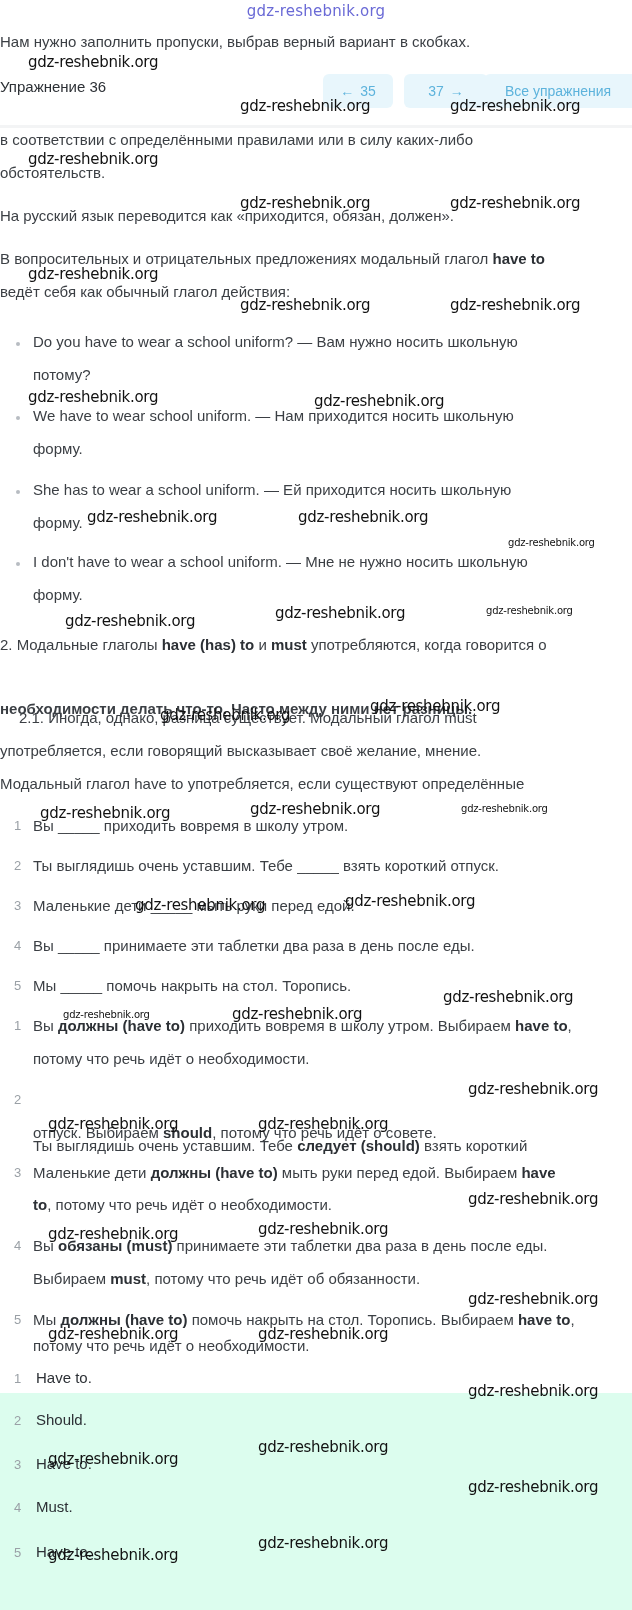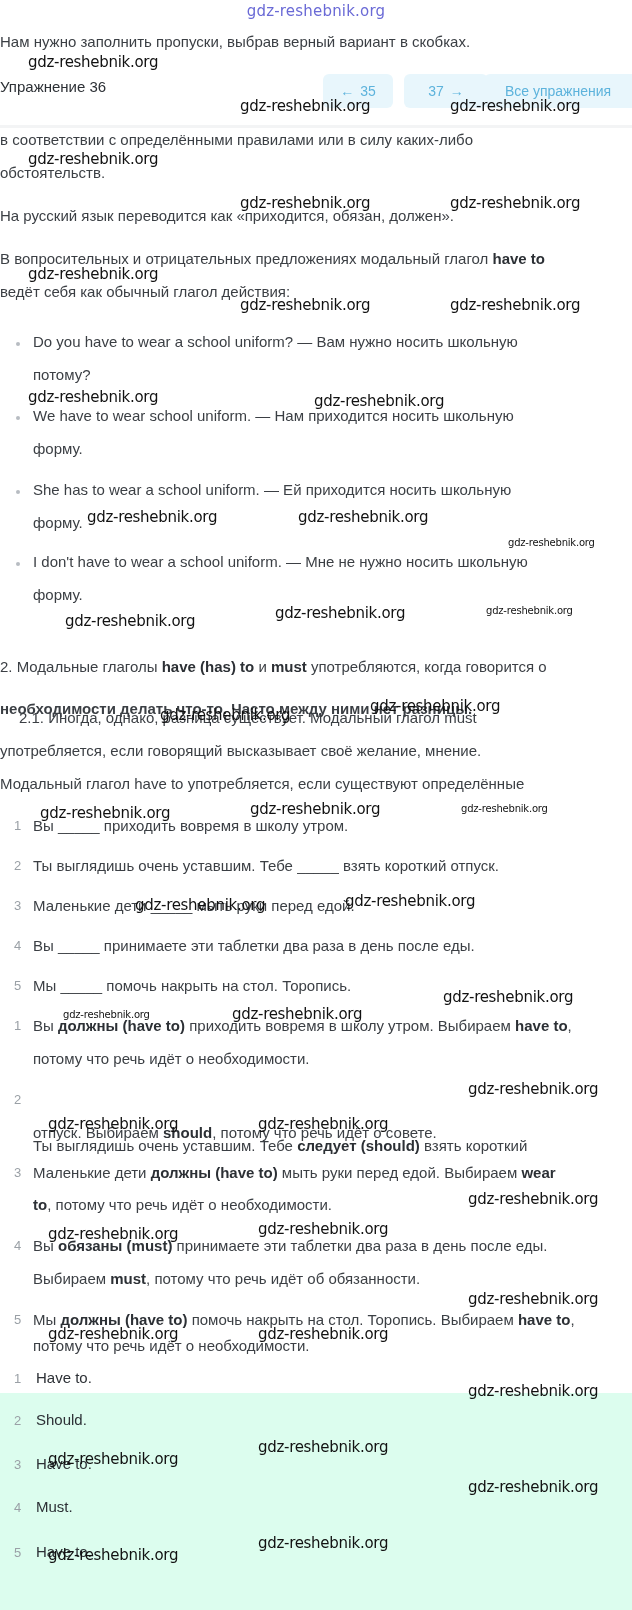--- a/index.html
+++ b/index.html
@@ -85,21 +85,21 @@
 
   <span class="bullet" style="top:490px;"></span>
   <div class="para" style="left:33px; top:481px;">She has to wear a school uniform. — Ей приходится носить школьную</div>
   <div class="para" style="left:33px; top:514px;">форму.</div>
 
   <span class="bullet" style="top:562px;"></span>
   <div class="para" style="left:33px; top:553px;">I don't have to wear a school uniform. — Мне не нужно носить школьную</div>
   <div class="para" style="left:33px; top:586px;">форму.</div>
 </div>
 
-<div class="para" style="top:636px;margin-top:22px;">
+<div class="para" style="top:636px;">
   <span>2. Модальные глаголы </span><b>have (has) to</b><span> и </span><b>must</b><span> употребляются, когда говорится о</span>
 </div>
 <div class="para" style="top:700px;font-weight:bold;">необходимости делать что-то. Часто между ними нет разницы.</div>
 
 <div class="para" style="top:709px;padding-left:19px;">2.1. Иногда, однако, разница существует. Модальный глагол must</div>
 <div class="para" style="top:742px;">употребляется, если говорящий высказывает своё желание, мнение.</div>
 <div class="para" style="top:775px;">Модальный глагол have to употребляется, если существуют определённые</div>
 
 <div>
   <span class="num" style="top:818px;">1</span>
@@ -129,21 +129,21 @@
   <span class="num" style="top:1092px;">2</span>
   <div class="para" style="left:33px; top:1137px;">
     <span>Ты выглядишь очень уставшим. Тебе </span><b>следует (should)</b><span> взять короткий</span>
   </div>
   <div class="para" style="left:33px; top:1124px;">
     <span>отпуск. Выбираем </span><b>should</b><span>, потому что речь идёт о совете.</span>
   </div>
 
   <span class="num" style="top:1165px;">3</span>
   <div class="para" style="left:33px; top:1164px;">
-    <span>Маленькие дети </span><b>должны (have to)</b><span> мыть руки перед едой. Выбираем </span><b>wear</b>
+    <span>Маленькие дети </span><b>должны (have to)</b><span> мыть руки перед едой. Выбираем </span><b>have</b>
   </div>
   <div class="para" style="left:33px; top:1196px;">
     <b>to</b><span>, потому что речь идёт о необходимости.</span>
   </div>
 
   <span class="num" style="top:1238px;">4</span>
   <div class="para" style="left:33px; top:1237px;">
     <span>Вы </span><b>обязаны (must)</b><span> принимаете эти таблетки два раза в день после еды.</span>
   </div>
   <div class="para" style="left:33px; top:1270px;">

